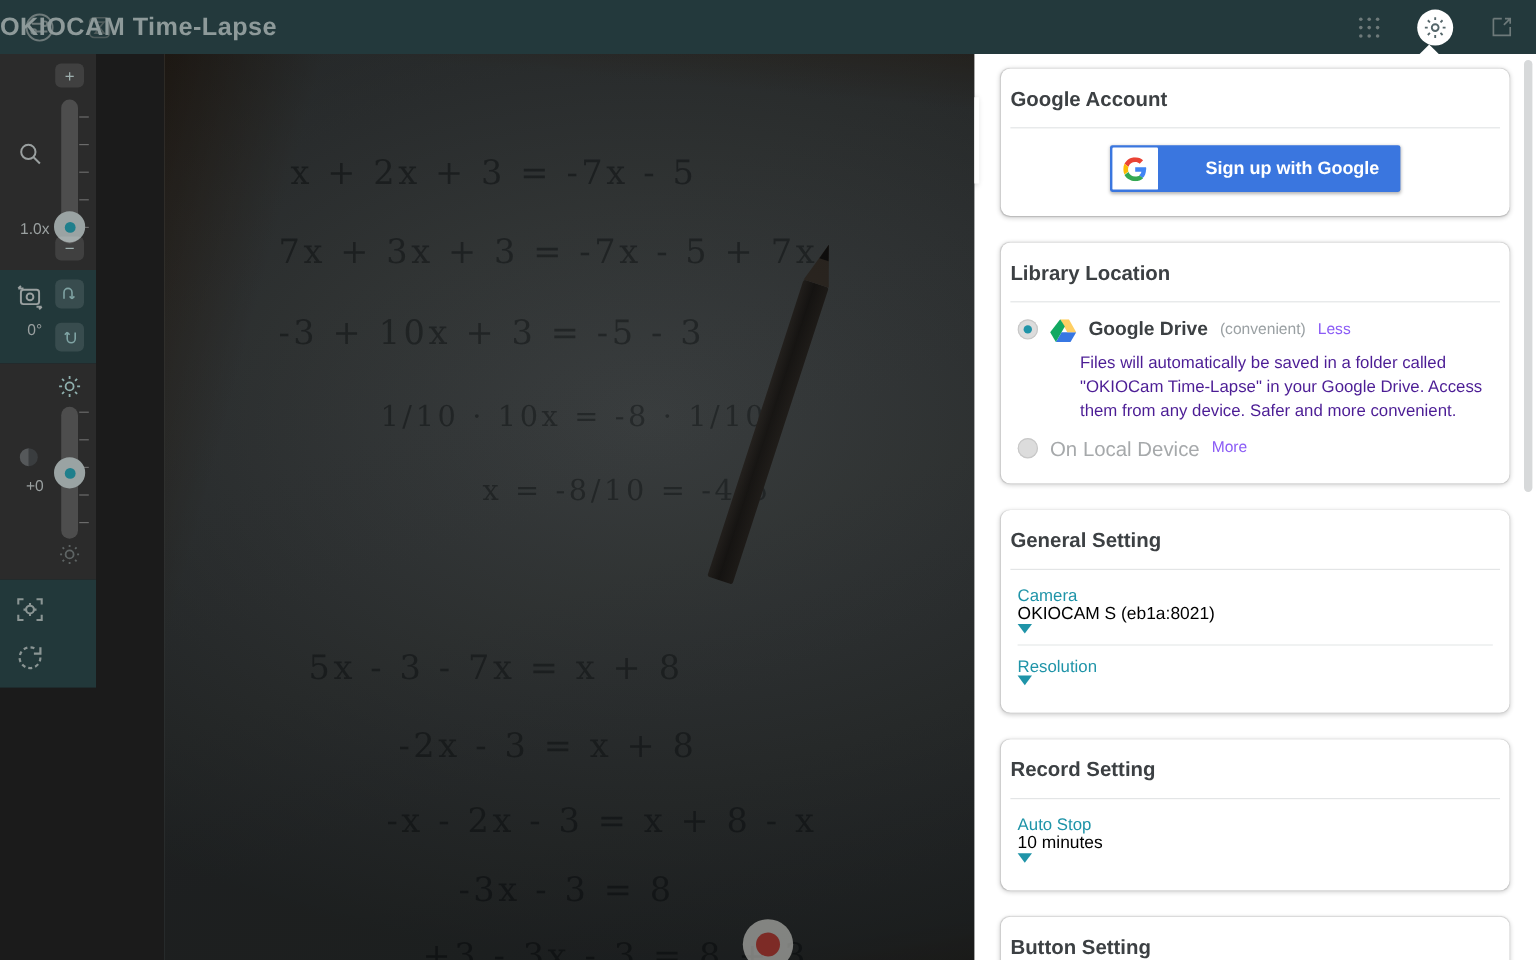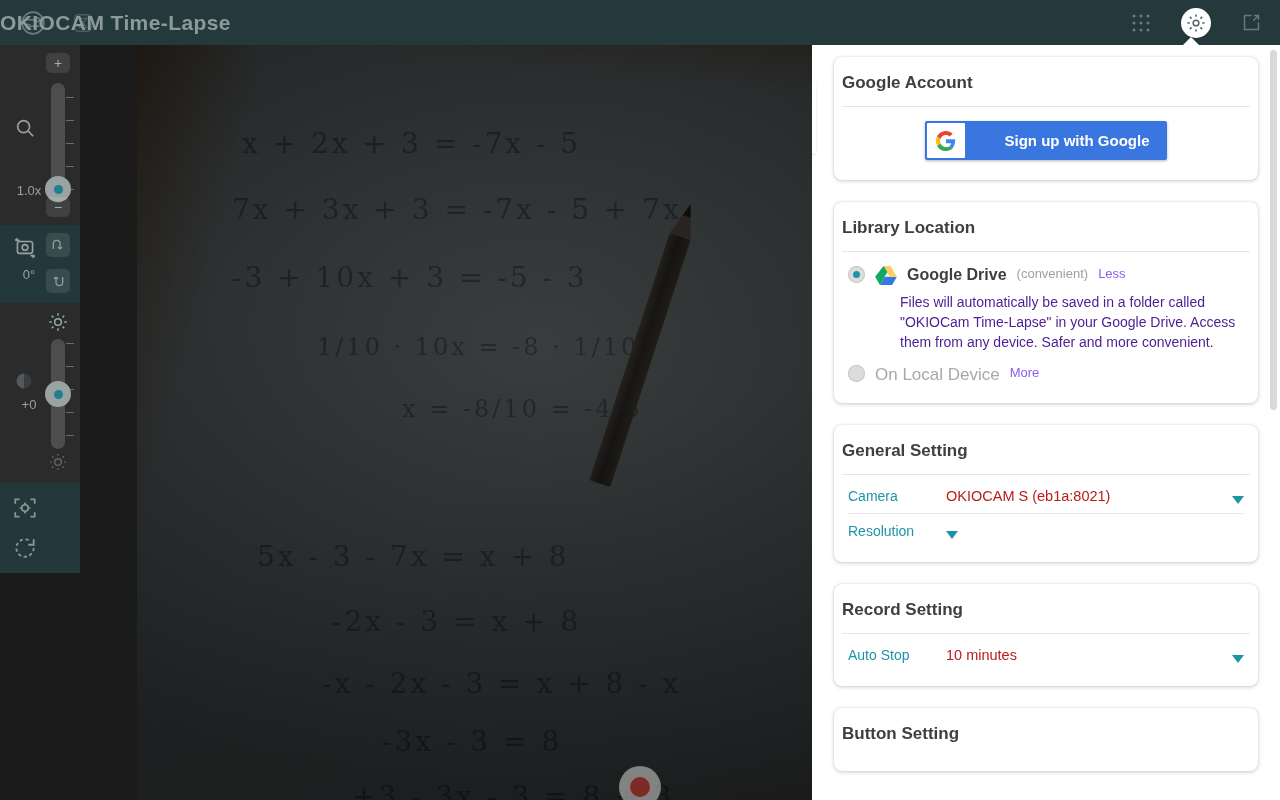--- a/index.html
+++ b/index.html
@@ -131,25 +131,25 @@
   .radio i { width: 7px; height: 7px; border-radius: 50%; background: #1f94a8; display: block; }
   .radio.off i { background: transparent; }
   .opt-name { font-size: 16px; font-weight: 700; color: #3c4043; }
   .opt-name.dim { color: #a6a9ab; font-weight: 400; font-size: 17px; }
   .opt-note { font-size: 13px; color: #9aa0a3; }
   .opt-link { font-size: 13px; color: #8b5cf6; cursor: pointer; }
   .opt-desc { font-size: 14px; color: #4c1d95; line-height: 1.42;
               padding: 8px 0 10px 52px; }
   .drive-ico { width: 22px; height: 19px; flex: none; }
 
-  .srow { display: flex; align-items: flex-end; padding: 9px 0 9px 0;
-          border-bottom: 1px solid #e7e9ea; cursor: pointer; }
+  .srow { display: flex; align-items: flex-start; padding: 9px 0 9px 0;
+          border-bottom: 1px solid #e7e9ea; cursor: pointer; flex-direction: column; }
   .srow:last-child { border-bottom: none; }
   .srow-label { width: 98px; flex: none; font-size: 14px; color: #1f94a8; }
-  .srow-value { flex: 1; font-size: 14.5px; color: #b91c1c; }
+  .srow-value { flex: 1; font-size: 14.5px; color: #000000; }
   .caret-dn { width: 0; height: 0; border-left: 6px solid transparent;
               border-right: 6px solid transparent; border-top: 8px solid #1f94a8; }
 
   .collapse-tab {
     position: absolute; left: -34px; top: 36px; width: 38px; height: 72px;
     background: #fff; border-radius: 8px 0 0 8px;
     box-shadow: -2px 1px 5px rgba(0,0,0,0.22);
     display: flex; align-items: center; justify-content: center; cursor: pointer;
   }
   .scrollbar { position: absolute; right: 3px; top: 5px; width: 7px; height: 360px;

